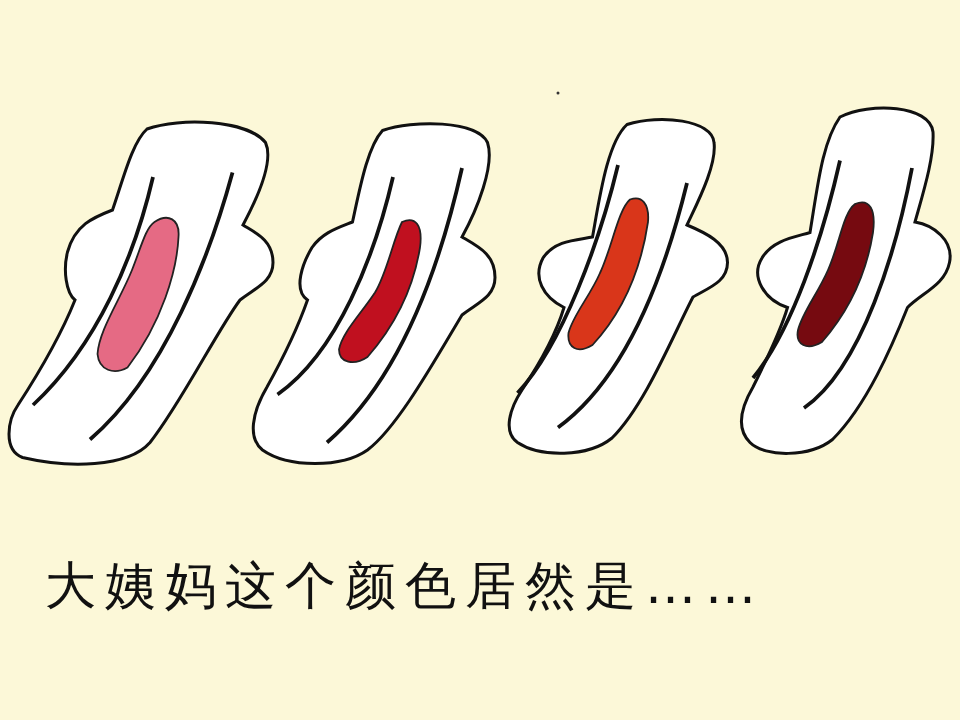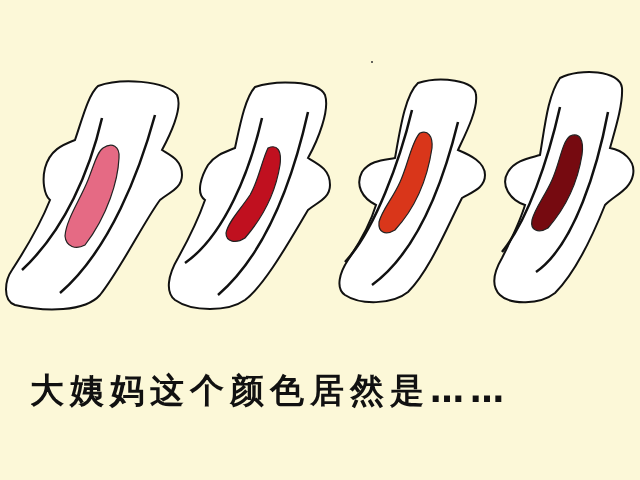--- a/index.html
+++ b/index.html
@@ -1,18 +1,18 @@
 <!DOCTYPE html>
 <html><head>
 <meta charset="utf-8">
 <style>
   html,body{margin:0;padding:0;}
   body{width:640px;height:480px;background:#fcf8d8;overflow:hidden;position:relative;font-family:"DejaVu Sans",sans-serif;}
   .canvas{position:absolute;left:0;top:0;width:640px;height:480px;}
-  .caption{position:absolute;left:30px;top:368px;font-size:34px;font-weight:bold;color:#111;letter-spacing:6px;white-space:nowrap;font-family:"DejaVu Sans",sans-serif;}
+  .caption{position:absolute;left:30px;top:368px;font-size:34px;font-weight:normal;color:#111;letter-spacing:6px;white-space:nowrap;font-family:"DejaVu Sans",sans-serif;}
 </style>
 </head>
 <body>
 
 <svg class="canvas" width="640" height="480" viewBox="0 0 640 480">
 
   <g>
     <path d="M98,86 C120,78 165,80 177,95 C183,108 170,135 162,150 C170,155 182,160 182,175 C182,188 170,192 160,200 C145,220 120,270 100,295 C85,312 45,312 15,305 C2,300 5,280 12,270 C25,250 40,225 50,200 C44,195 42,180 45,168 C50,150 62,145 75,140 C82,120 88,95 98,86 Z" fill="#ffffff" stroke="#111" stroke-width="2"></path>
     <path d="M102,118 C90,170 65,230 22,270" fill="none" stroke="#111" stroke-width="2.5"></path>
     <path d="M155,115 C140,170 110,250 60,293" fill="none" stroke="#111" stroke-width="2.5"></path>

